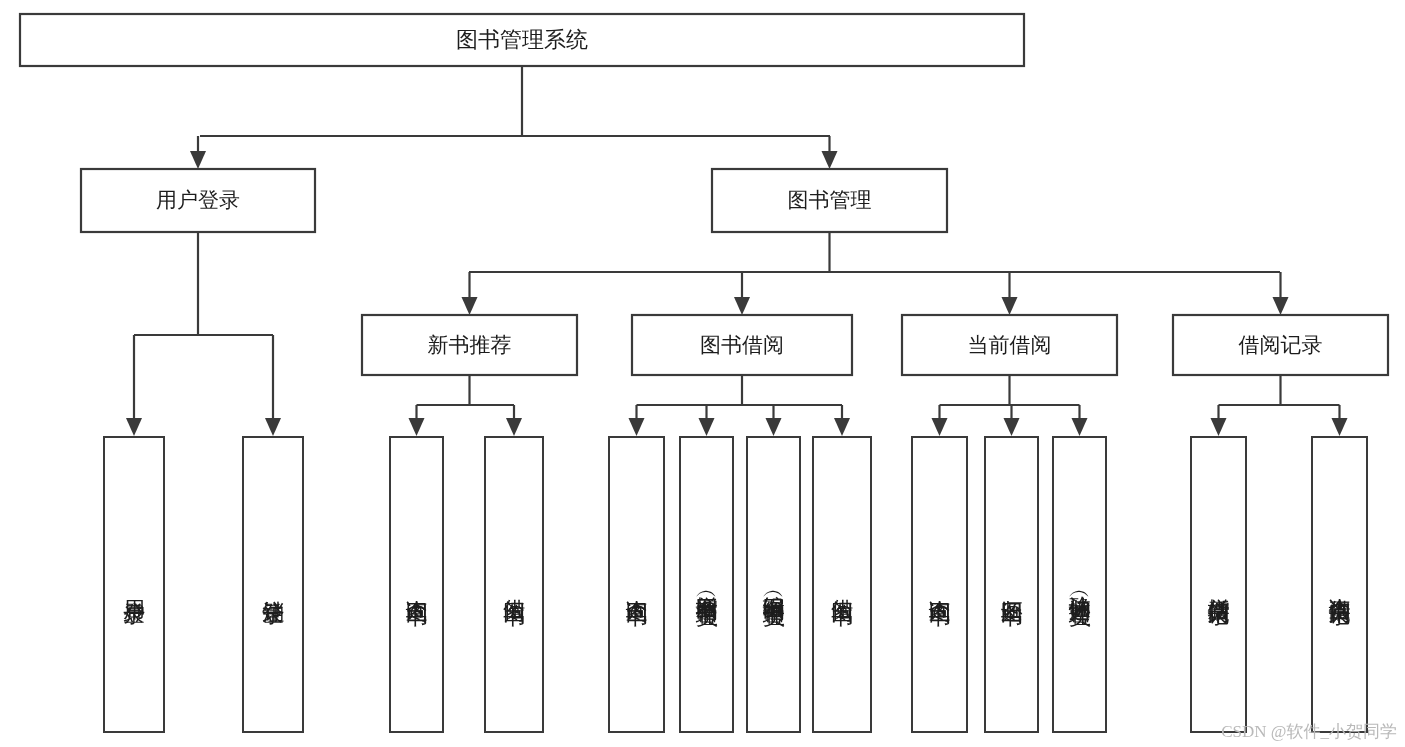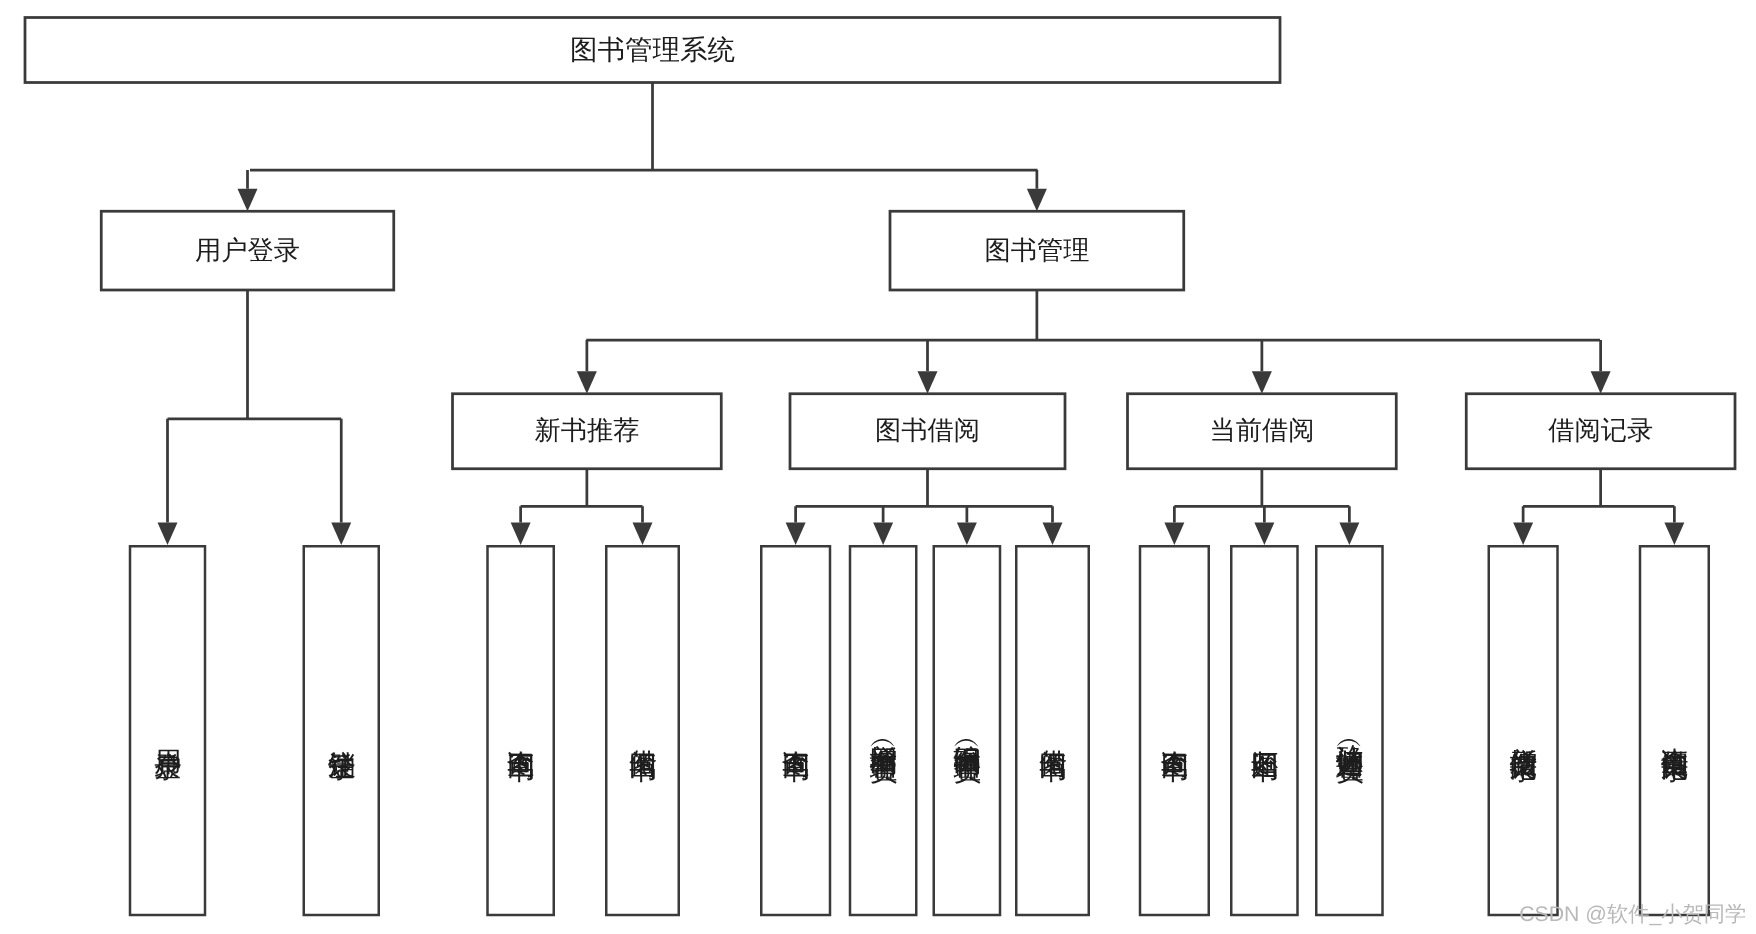--- a/index.html
+++ b/index.html
@@ -52,21 +52,21 @@
     line-height: 1.12;
     color: #1d1d1d;
     letter-spacing: 1.5px;
     white-space: nowrap;
     text-align: center;
   }
   .watermark {
     position: absolute;
     right: 8px;
     bottom: 4px;
-    font-family: Liberation Sans, sans-serif;
+    font-family: Liberation Serif, serif;
     font-size: 17px;
     color: #b9b9b9;
     white-space: nowrap;
     user-select: none;
   }
   .connector {
     stroke: #3a3a3a;
     stroke-width: 2.2;
     fill: none;
     stroke-linecap: butt;

